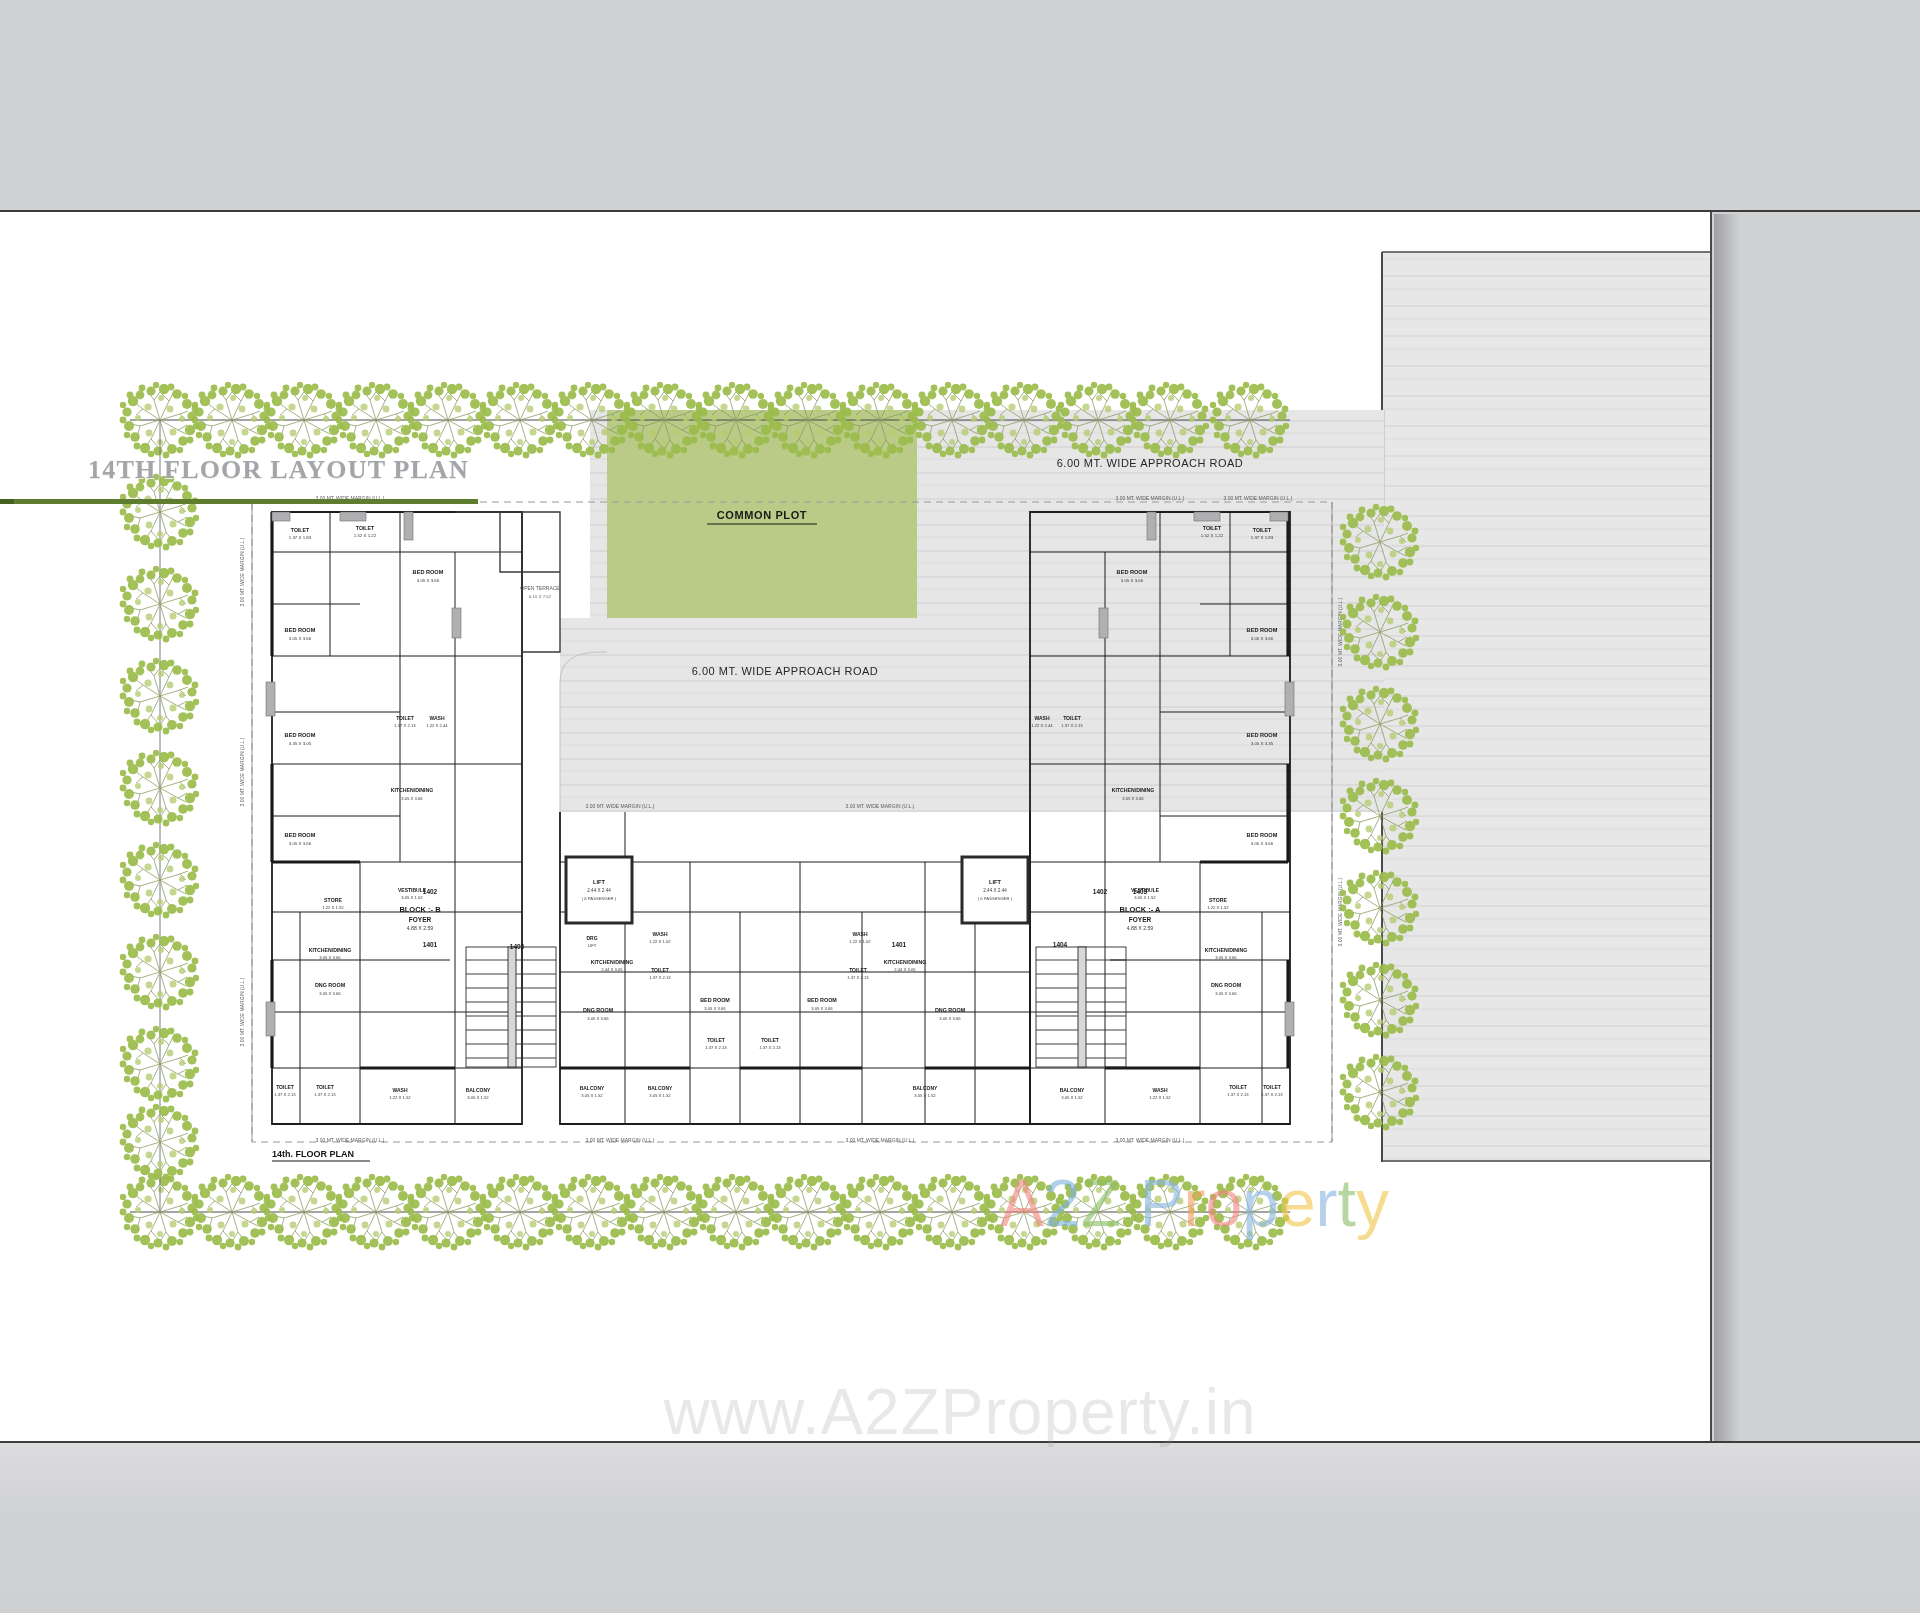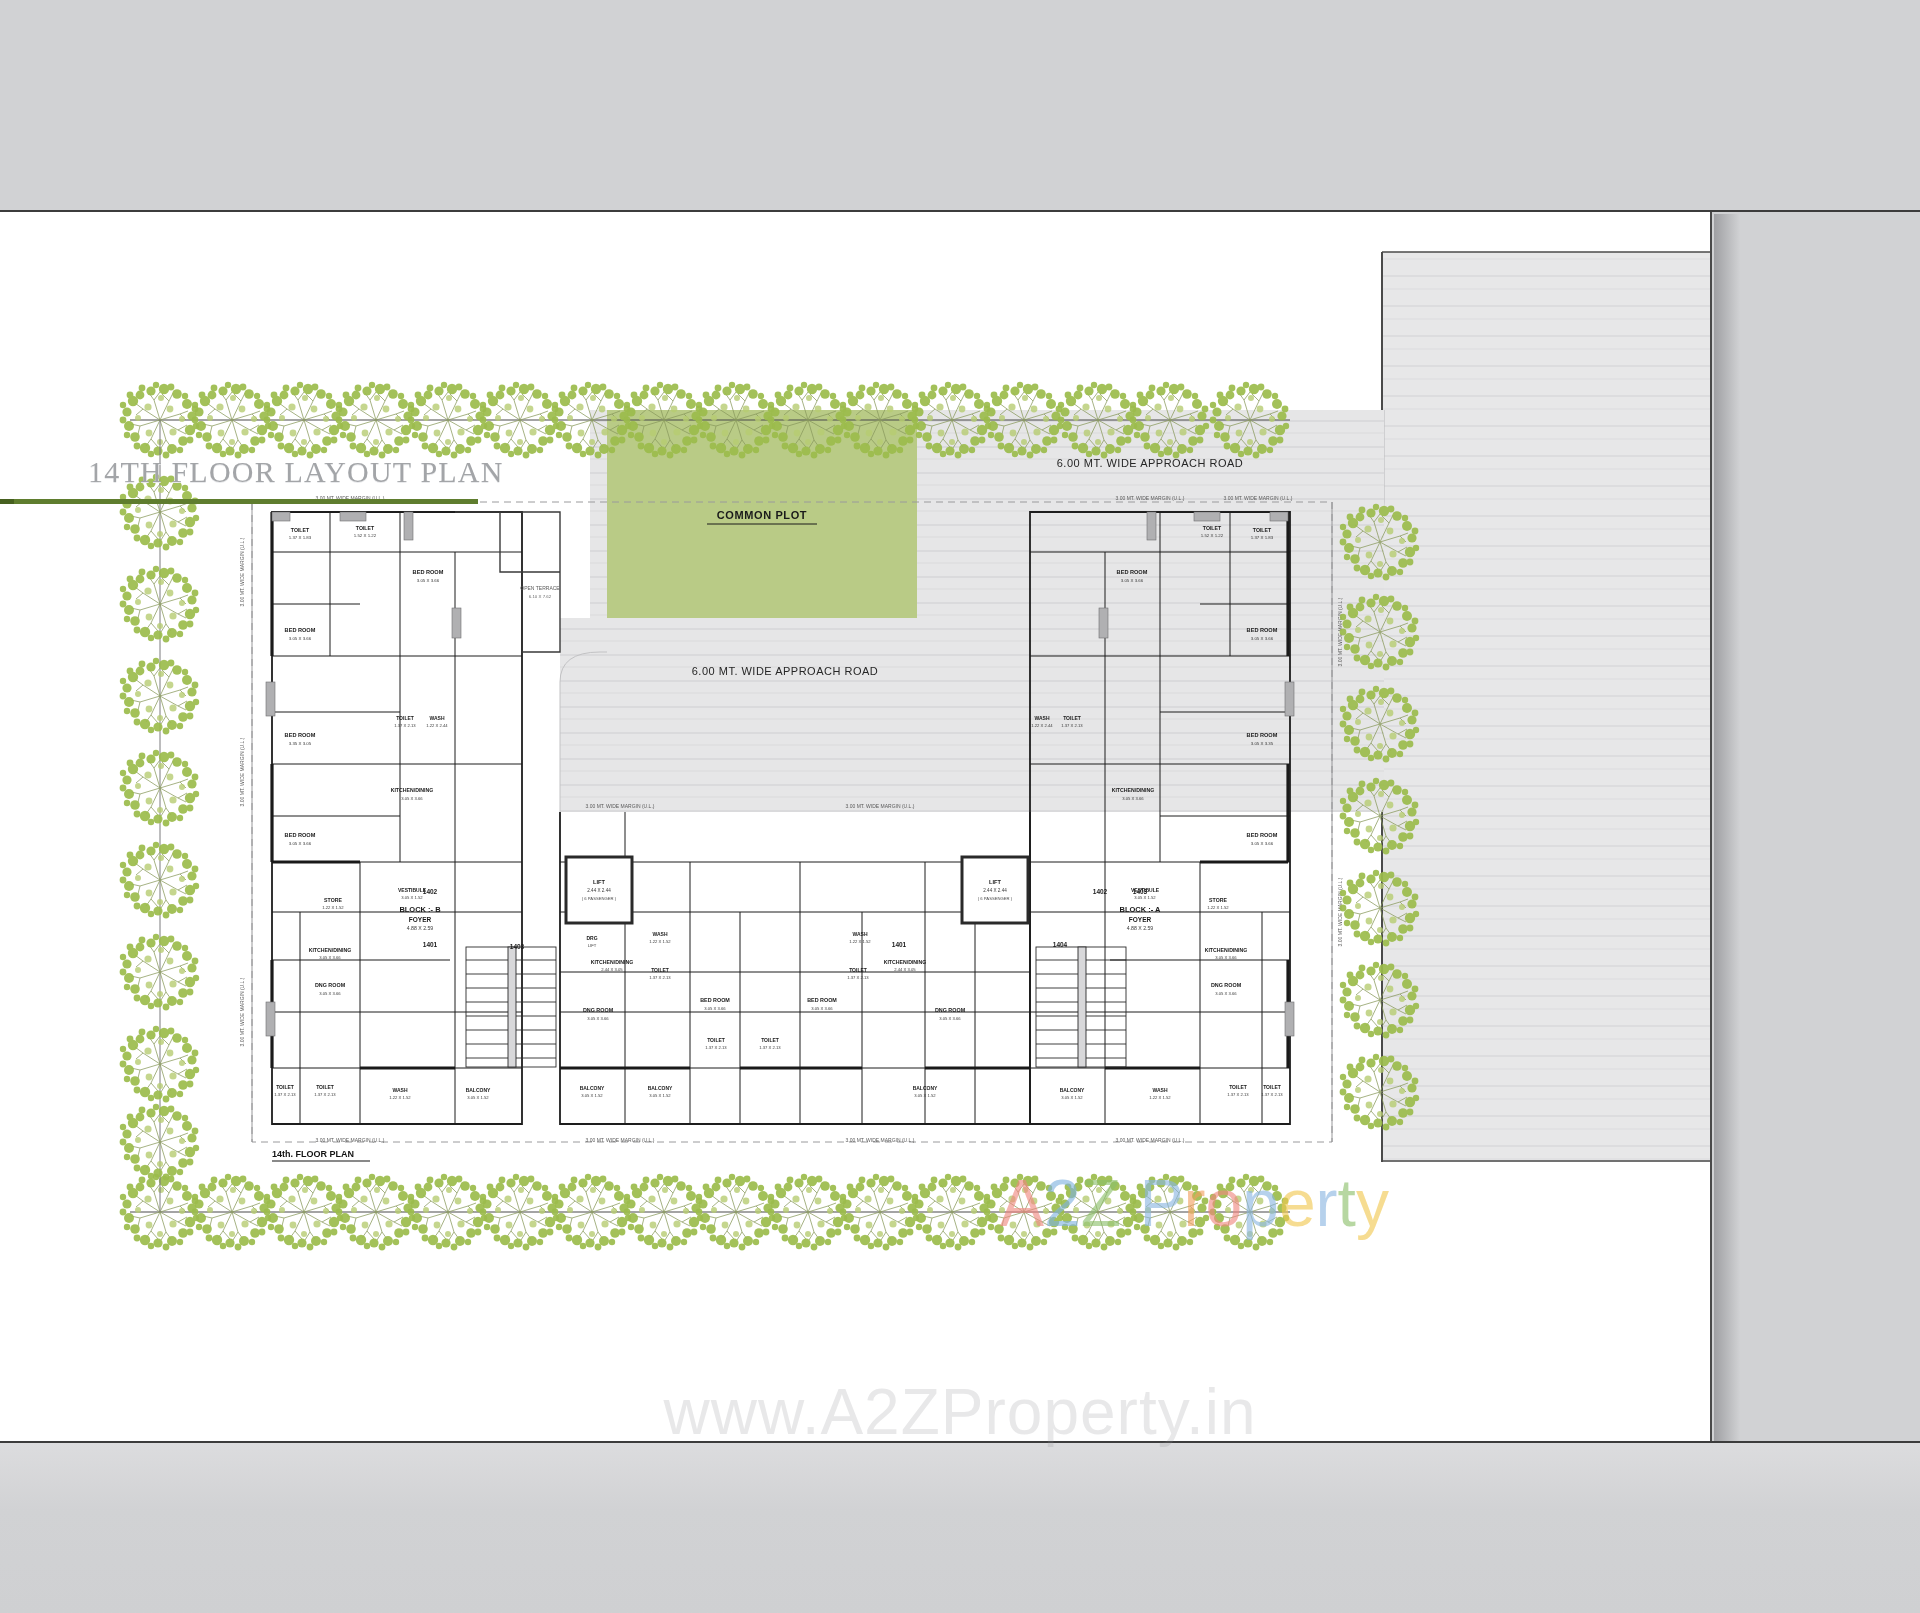--- a/index.html
+++ b/index.html
@@ -29,21 +29,21 @@
   .page-shadow{
     position:absolute;left:1714px;top:214px;width:26px;height:1231px;
     background:linear-gradient(90deg,rgba(90,90,95,.42),rgba(180,182,186,0));
     pointer-events:none;
   }
 
   
   .title{
     position:absolute;left:88px;top:243px;
     font-family:"Liberation Serif",serif;
-    font-weight:normal;font-size:30px;letter-spacing:1.2px;
+    font-weight:bold;font-size:26px;letter-spacing:1.2px;
     color:#a3a5a8;white-space:nowrap;
     text-shadow:0 1px 0 #e9eaec;
   }
   .title-rule{
     position:absolute;left:0px;top:287px;width:478px;height:5px;
     background:#5f7d2e;
   }
   .title-rule-cap{
     position:absolute;left:0px;top:287px;width:14px;height:5px;background:#46601f;
   }

